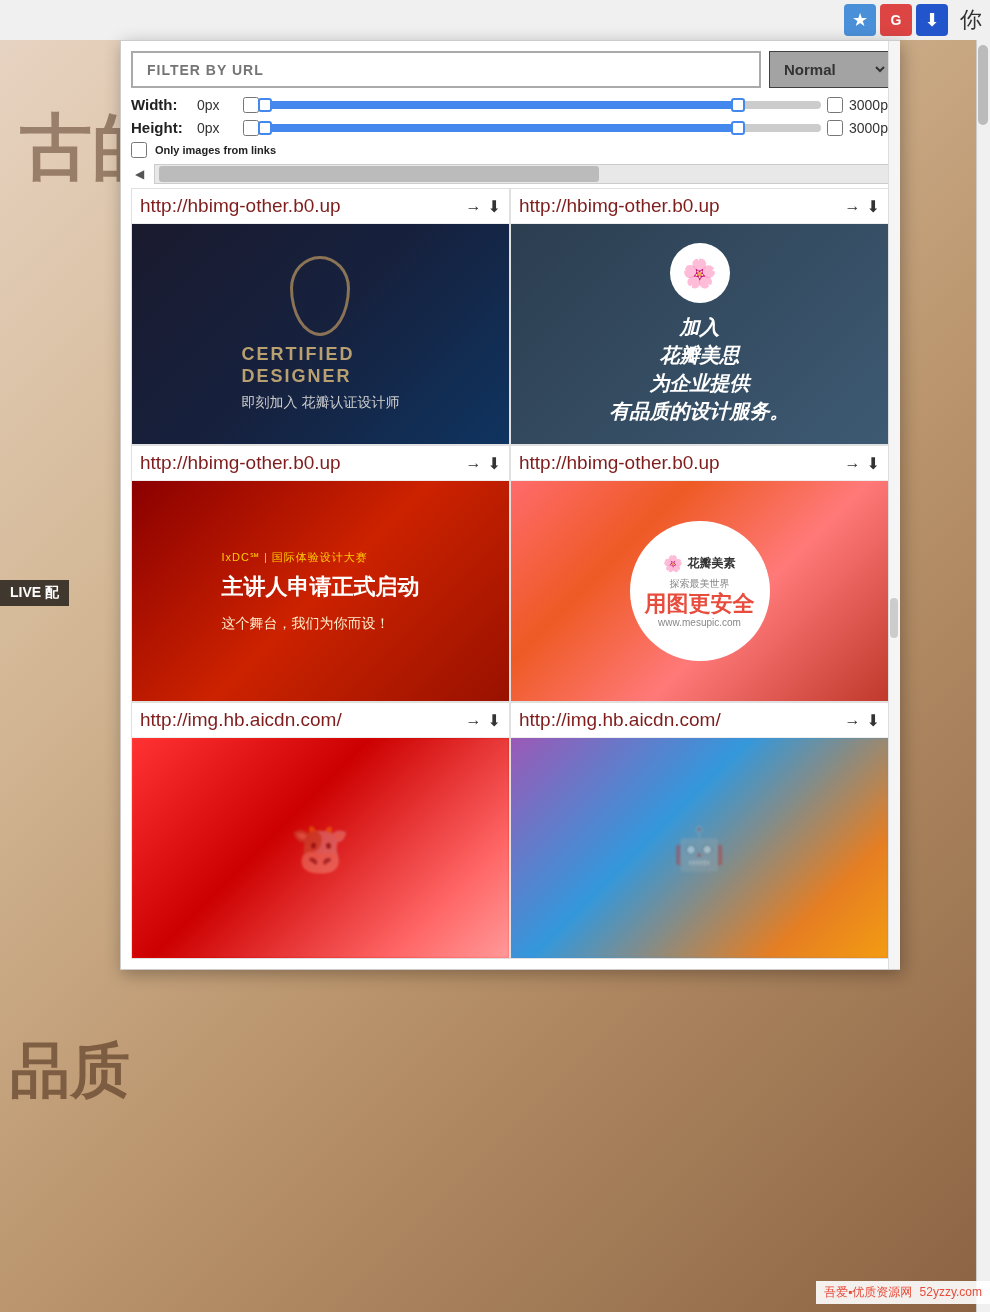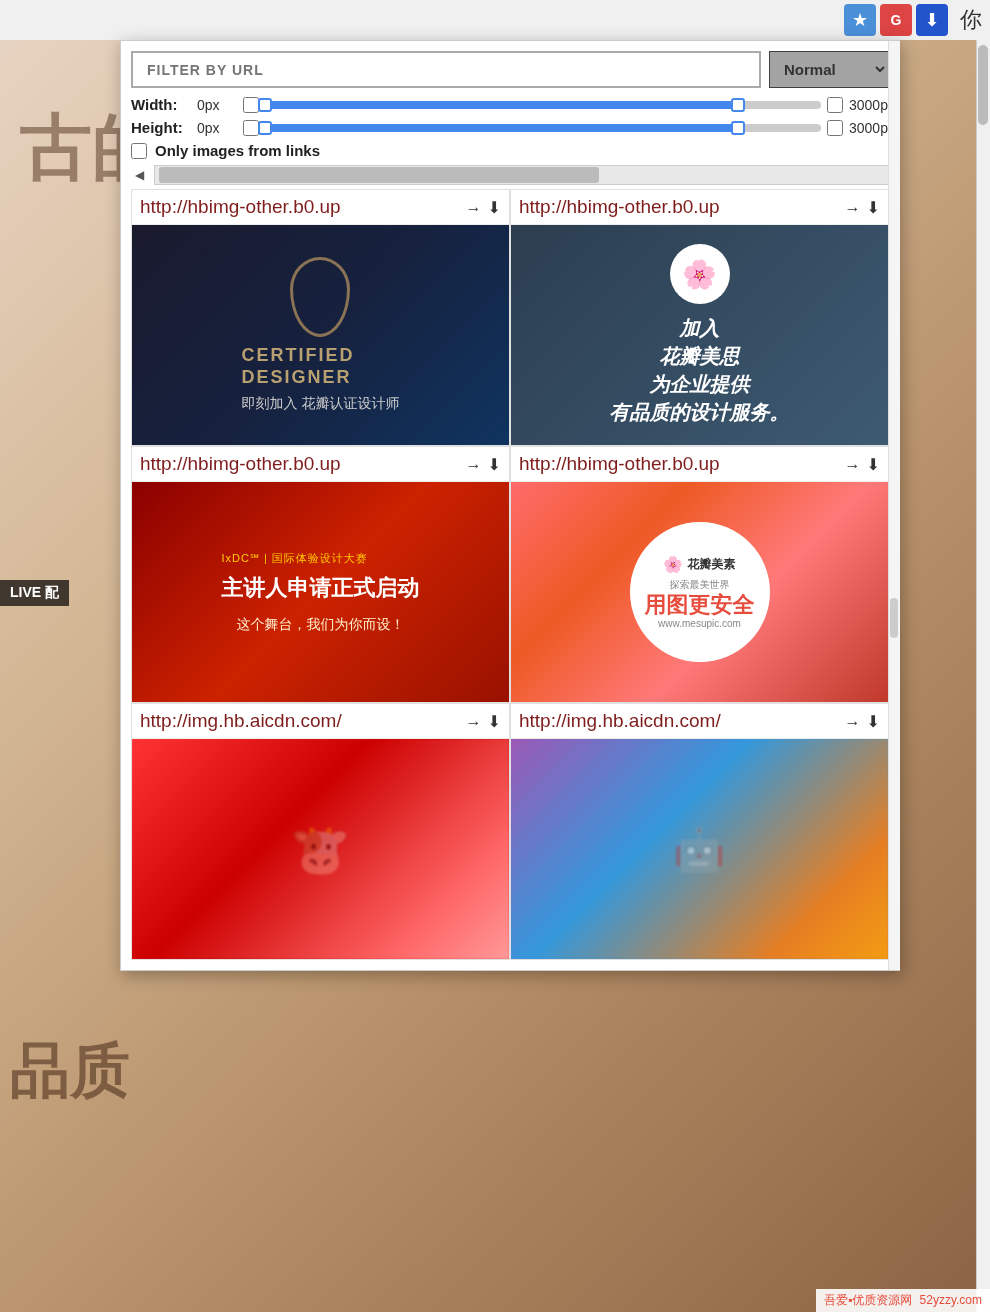--- a/index.html
+++ b/index.html
@@ -225,21 +225,21 @@
     }
 
     .only-links-row {
       display: flex;
       align-items: center;
       gap: 8px;
       margin-bottom: 6px;
     }
 
     .only-links-label {
-      font-size: 15px;
+      font-size: 11px;
       font-weight: bold;
       color: #222;
     }
 
     
     .scroll-area {
       display: flex;
       gap: 6px;
       margin-bottom: 4px;
       align-items: center;
@@ -414,21 +414,20 @@
     .ixdc-main {
       font-size: 22px;
       font-weight: bold;
       line-height: 1.3;
     }
 
     .ixdc-sub {
       font-size: 14px;
       margin-top: 14px;
       color: #ffeecc;
-      text-align: center;
     }
 
     
     .img-meisupic {
       background: linear-gradient(135deg, #ff6b6b 0%, #ee5a24 30%, #ff7979 60%, #c0392b 100%);
     }
 
     .mei-circle {
       width: 140px;
       height: 140px;
@@ -476,21 +475,21 @@
       background: linear-gradient(135deg, #ff4444 0%, #cc0000 50%, #ff6666 100%);
     }
 
     .img-bottom-right {
       background: linear-gradient(135deg, #9b59b6 0%, #3498db 50%, #e67e22 100%);
     }
 
     
     .watermark {
       position: absolute;
-      bottom: 0;
+      bottom: 8px;
       right: 0;
       background: rgba(255,255,255,0.9);
       padding: 3px 8px;
       font-size: 12px;
       color: #e74c3c;
       z-index: 200;
     }
 
     
     .right-scrollbar {

